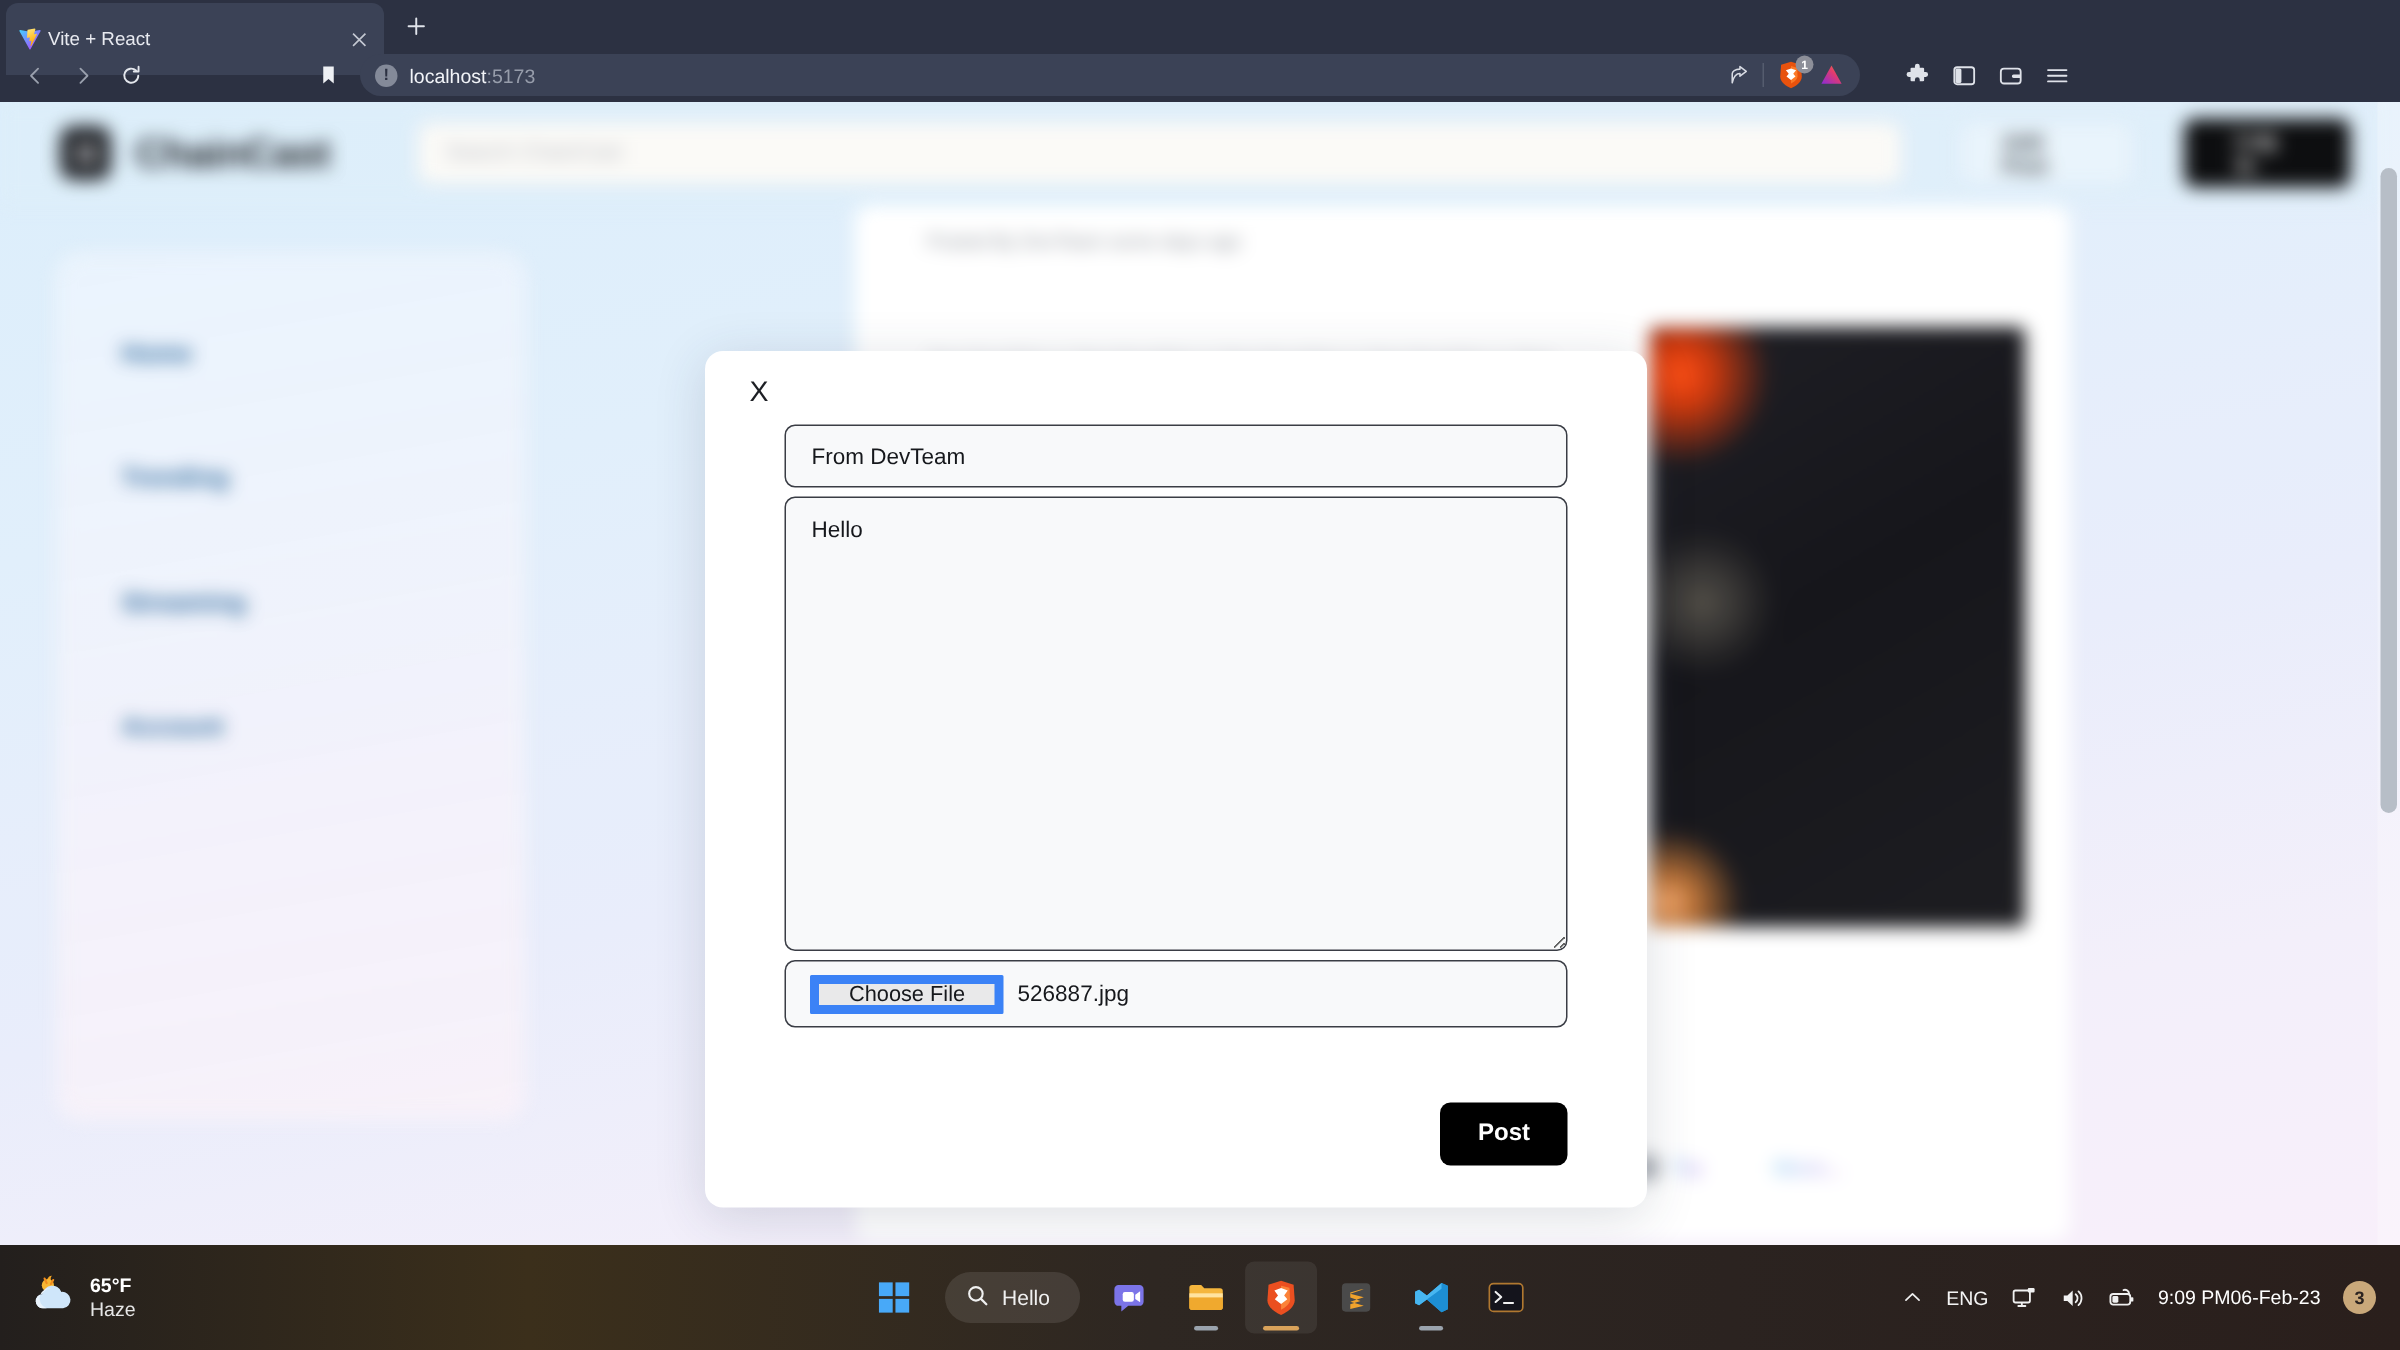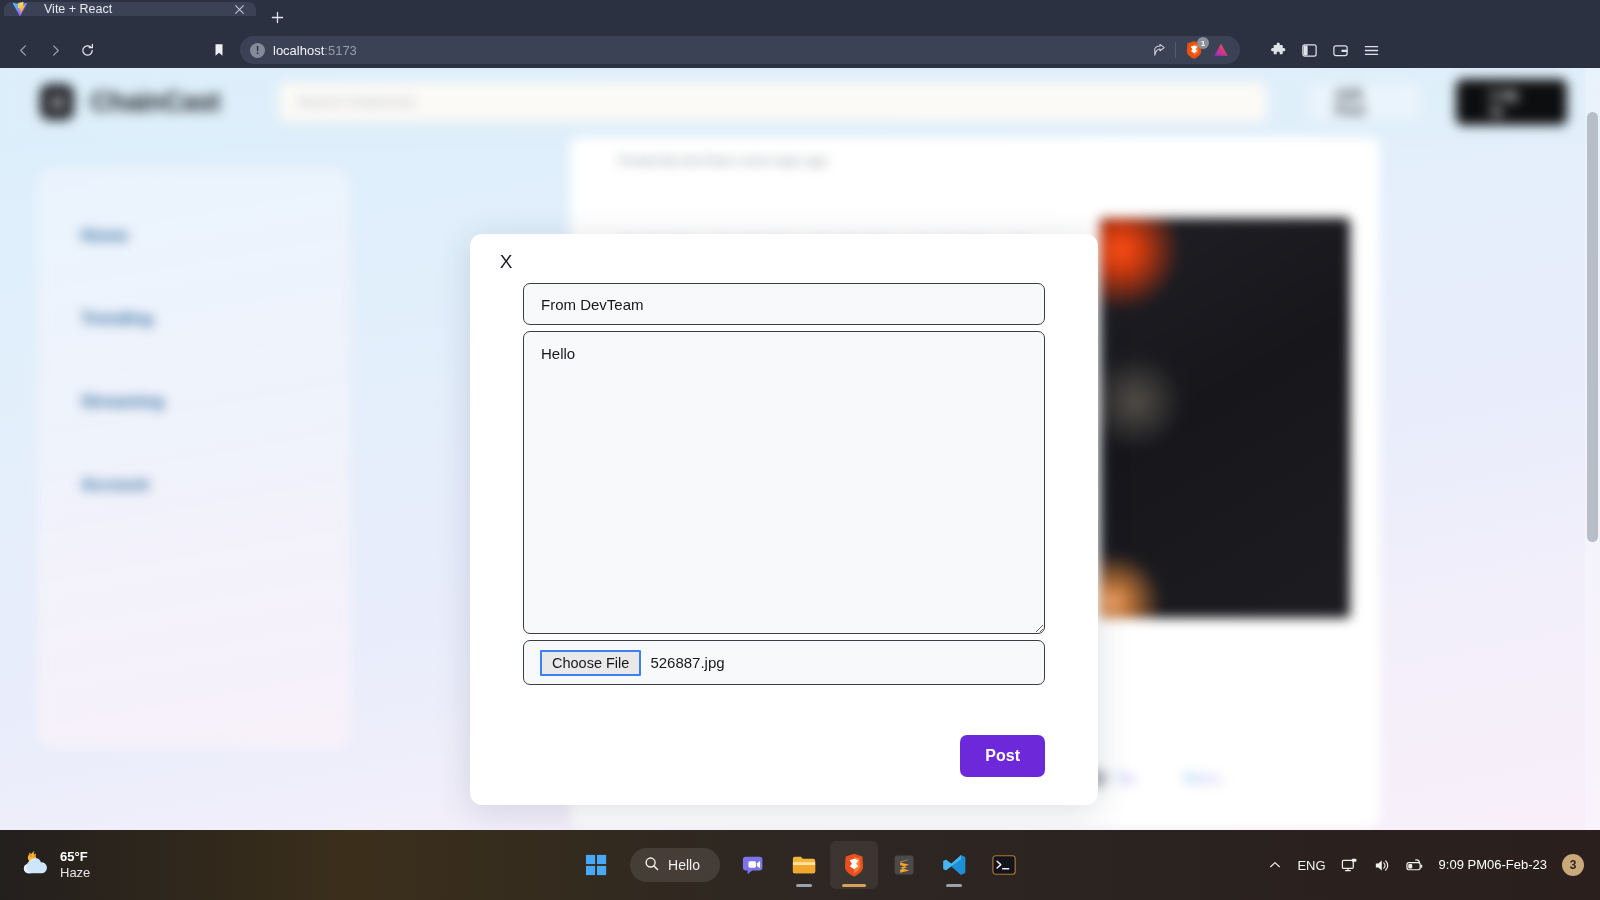--- a/index.html
+++ b/index.html
@@ -12,23 +12,23 @@
   .screen { position: relative; width: 1600px; height: 900px; overflow: hidden; }
 
   
   .browser-chrome {
     position: absolute; top: 0; left: 0; width: 1600px; height: 68px;
     background: #2c3142;
     z-index: 40;
   }
   .tabstrip { position: relative; height: 32px; width: 100%; }
   .tab {
-    position: absolute; left: 4px; top: 2px; width: 252px; height: 14px;
+    position: absolute; left: 4px; top: 2px; width: 252px; height: 48px;
     background: #3b4256; border-radius: 8px 8px 0 0;
-    display: flex; align-items: center; padding: 0 8px; gap: 16px;
+    display: flex; align-items: center; padding: 0 8px; gap: 4px;
   }
   .vite-logo { width: 16px; height: 16px; flex: 0 0 16px; }
   .tab-title {
     font-size: 12.5px; color: #e8eaf0; flex: 1;
     white-space: nowrap; overflow: hidden; text-overflow: ellipsis;
   }
   .tab-close {
     width: 18px; height: 18px; display: flex; align-items: center; justify-content: center;
     color: #c3c7d1; font-size: 14px; border-radius: 3px; line-height: 1;
   }
@@ -192,32 +192,32 @@
     background: #f8f9fa; font-size: 15px; color: #16181c;
     padding: 13px 17px; font-family: "Liberation Sans", sans-serif;
     resize: vertical; line-height: 1.2;
   }
   .f-file {
     display: flex; align-items: center; width: 522px; height: 45px;
     border: 1.3px solid #3a3d45; border-radius: 7px; background: #f8f9fa;
     padding: 0 16px; gap: 9px;
   }
   .file-btn {
-    height: 26px; padding: 0 10px; border: 2px solid #3b82f6; border-radius: 1px;
+    height: 26px; padding: 0 20px; border: 6px solid #3b82f6; border-radius: 1px;
     background: #e9e9ea; font-size: 14.5px; color: #16181c;
     display: flex; align-items: center; font-family: "Liberation Sans", sans-serif;
   }
   .file-name { font-size: 15px; color: #16181c; }
   .modal-footer {
     position: absolute; left: 53px; top: 501px; width: 522px;
     display: flex; justify-content: flex-end;
   }
   .post-btn {
     height: 42px; padding: 0 25px; border: none; border-radius: 7px;
-    background: #6d28d9; color: #ffffff; font-size: 16px; font-weight: 600;
+    background: #000000; color: #ffffff; font-size: 16px; font-weight: 600;
     display: flex; align-items: center; justify-content: center;
     font-family: "Liberation Sans", sans-serif;
   }
 
   
   .taskbar {
     position: absolute; left: 0; bottom: 0; width: 1600px; height: 70px;
     background: linear-gradient(90deg, #231f1d 0%, #3b2f1b 22%, #2e2722 48%, #2b2320 72%, #2a1f1c 100%);
     display: flex; align-items: center;
   }

